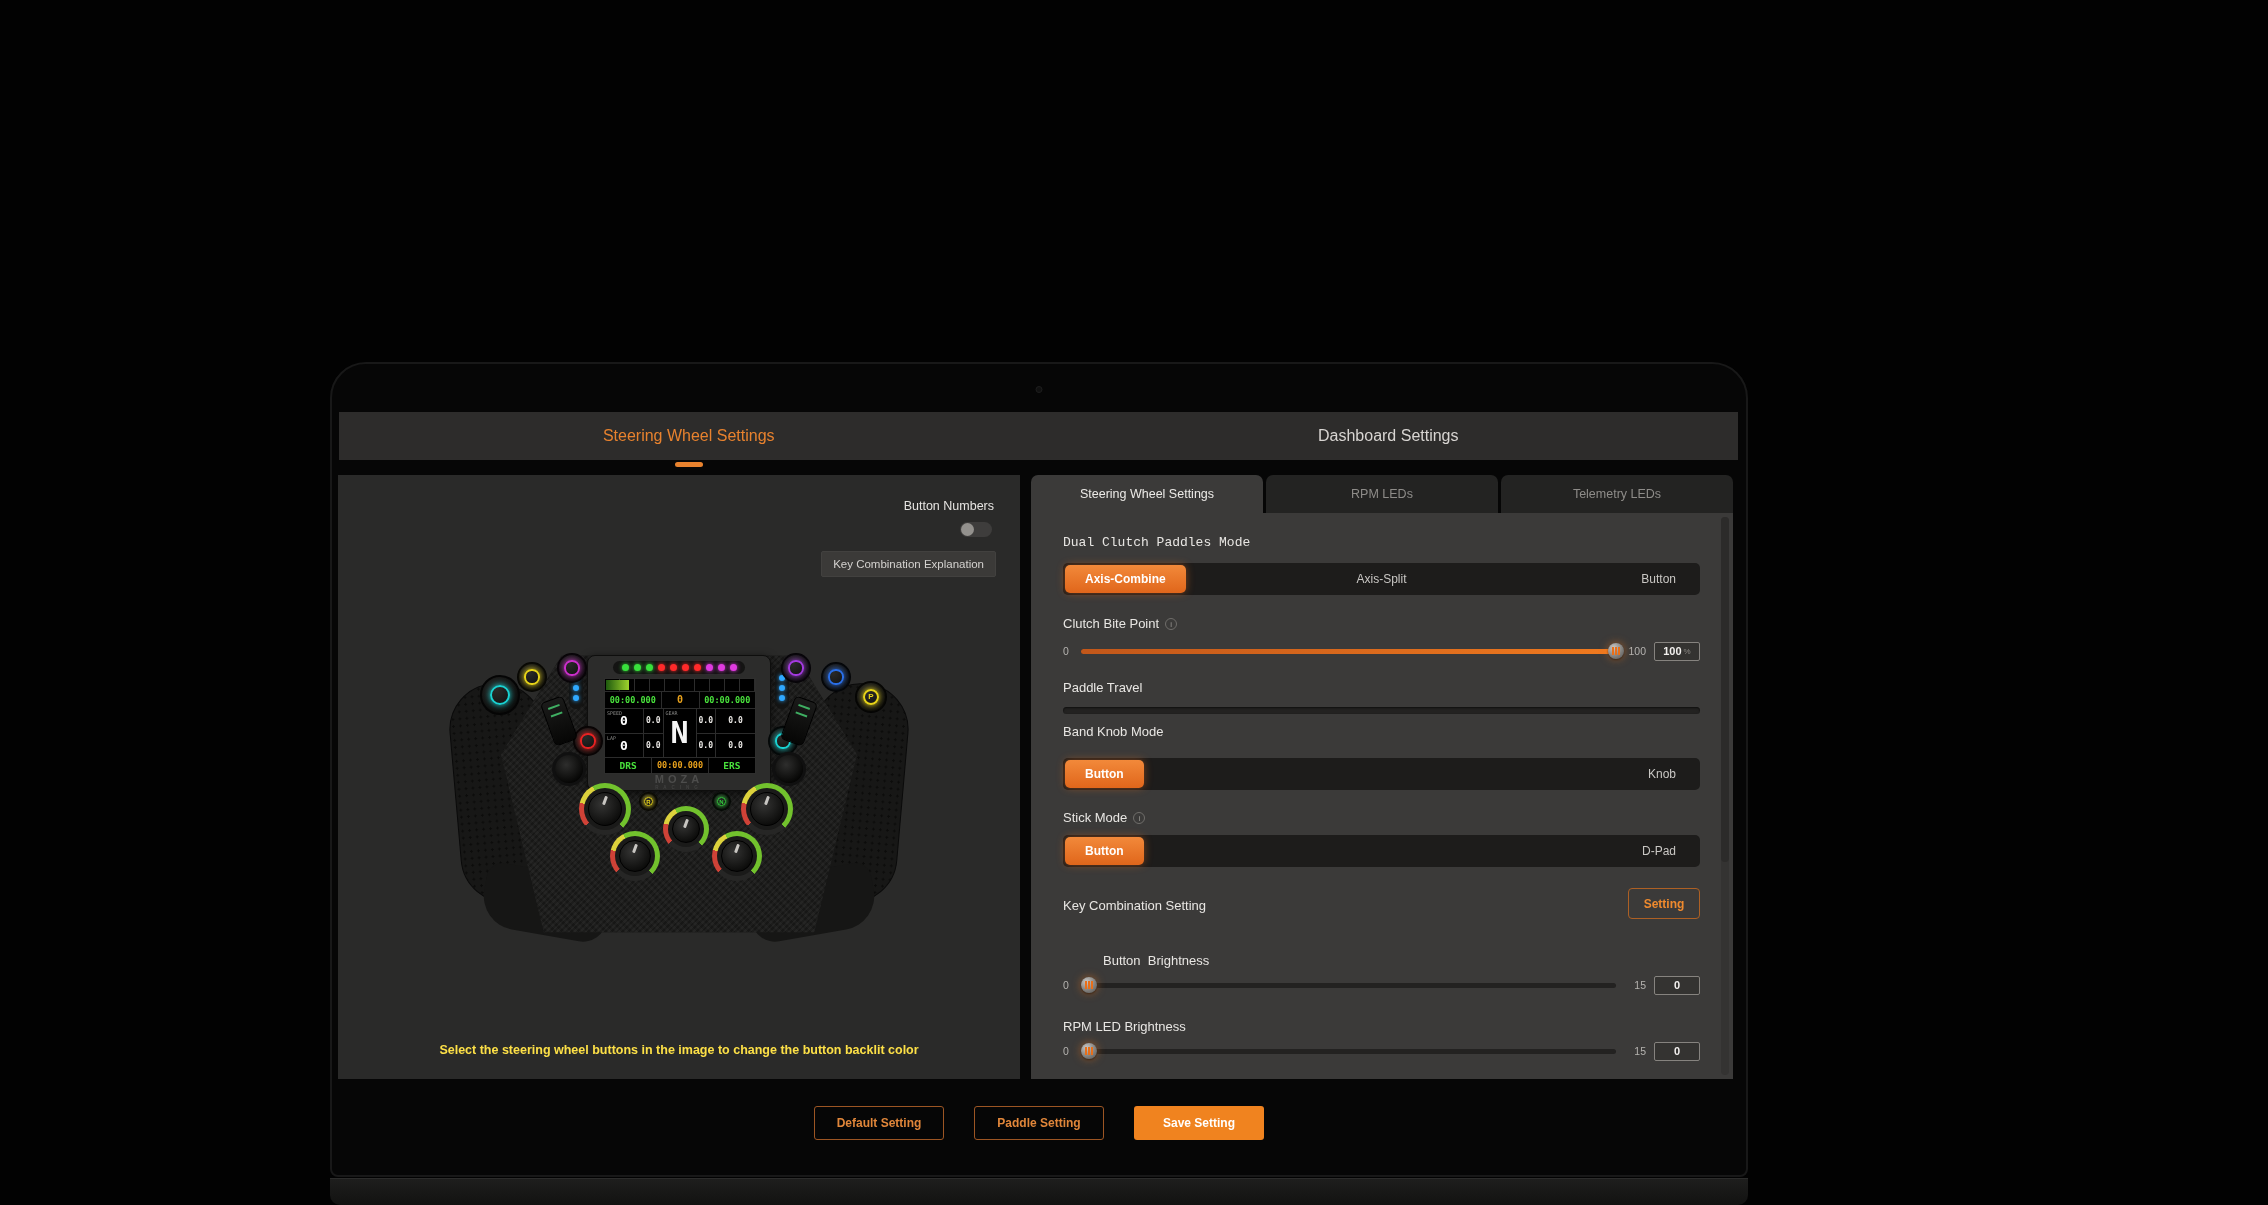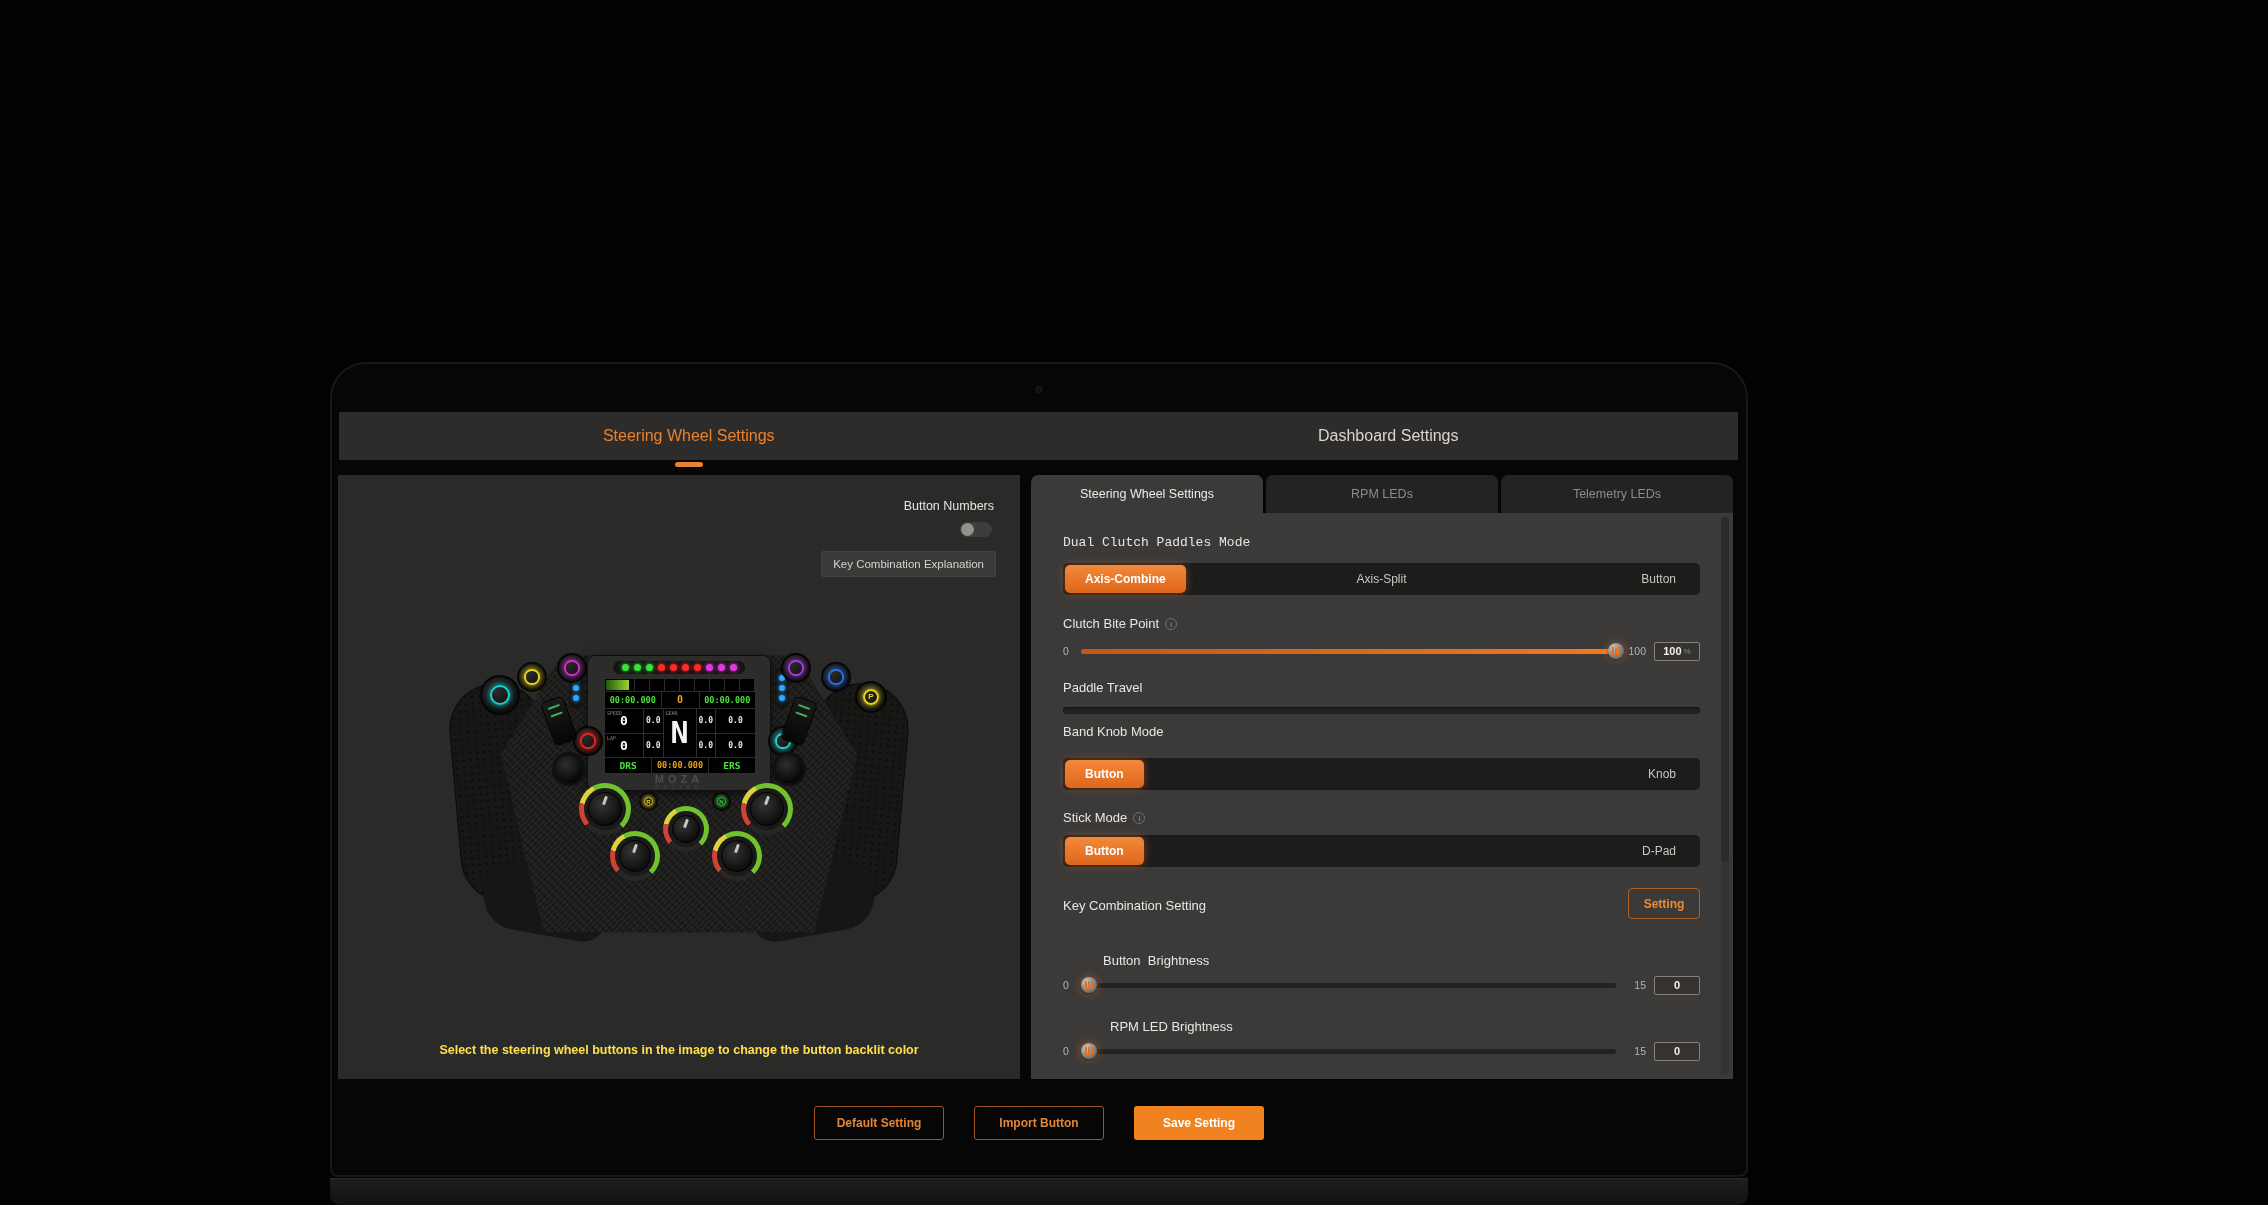--- a/index.html
+++ b/index.html
@@ -454,21 +454,21 @@
         <div class="sl-thumb" style="left:8px;">
             <span></span>
           </div>
       </div>
       <span class="sl-max">15</span>
       <div class="value-box">
         <span>0</span>
       </div>
     </div>
 
-    <span class="slabel" style="top:506px;margin-left:47px;">RPM LED Brightness</span>
+    <span class="slabel" style="top:506px;">RPM LED Brightness</span>
     <div class="slider-row" style="top:528px;">
       <span class="sl-min">0</span>
       <div class="sl-track">
         <div class="sl-fill" style="width:0%;"></div>
         <div class="sl-thumb" style="left:8px;">
             <span></span>
           </div>
       </div>
       <span class="sl-max">15</span>
       <div class="value-box">
@@ -477,15 +477,15 @@
     </div>
 
     <div class="scrollbar">
       <div class="scroll-thumb"></div>
     </div>
   </div>
 </div>
 
 <div class="footer">
   <button class="fbtn outline">Default Setting</button>
-  <button class="fbtn outline">Import Button</button>
+  <button class="fbtn outline">Paddle Setting</button>
   <button class="fbtn primary">Save Setting</button>
 </div>
 
 </body></html>

